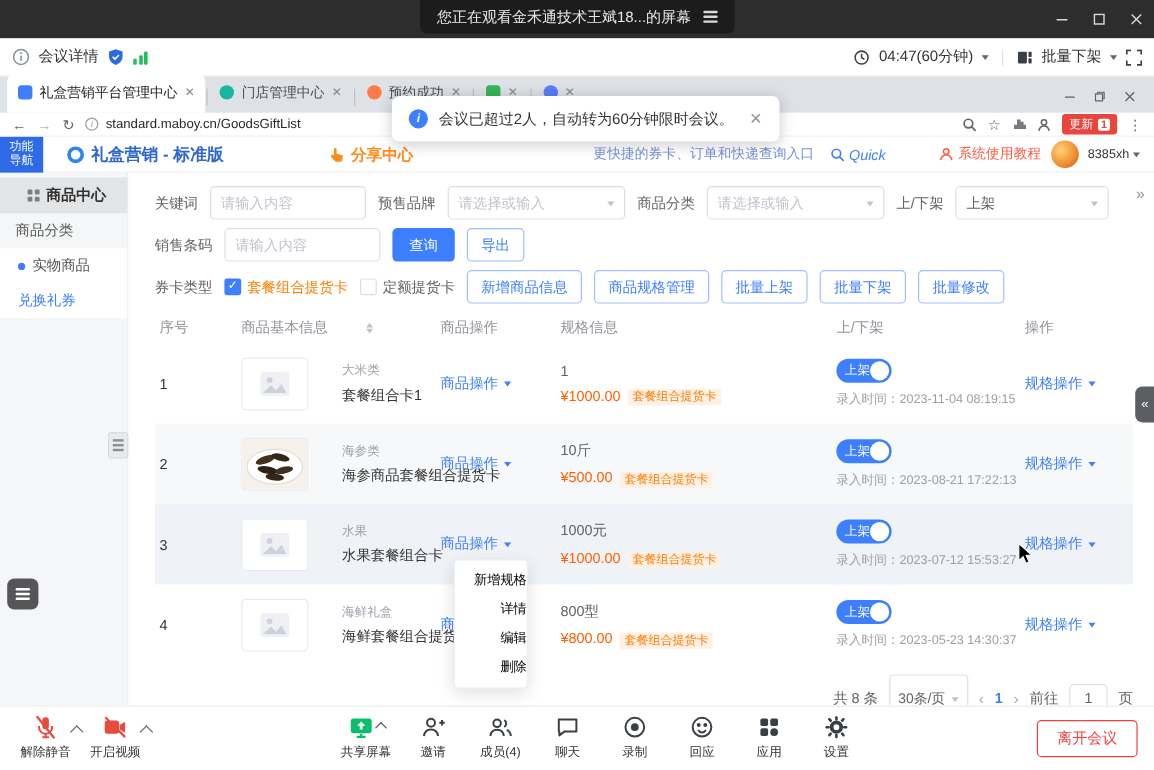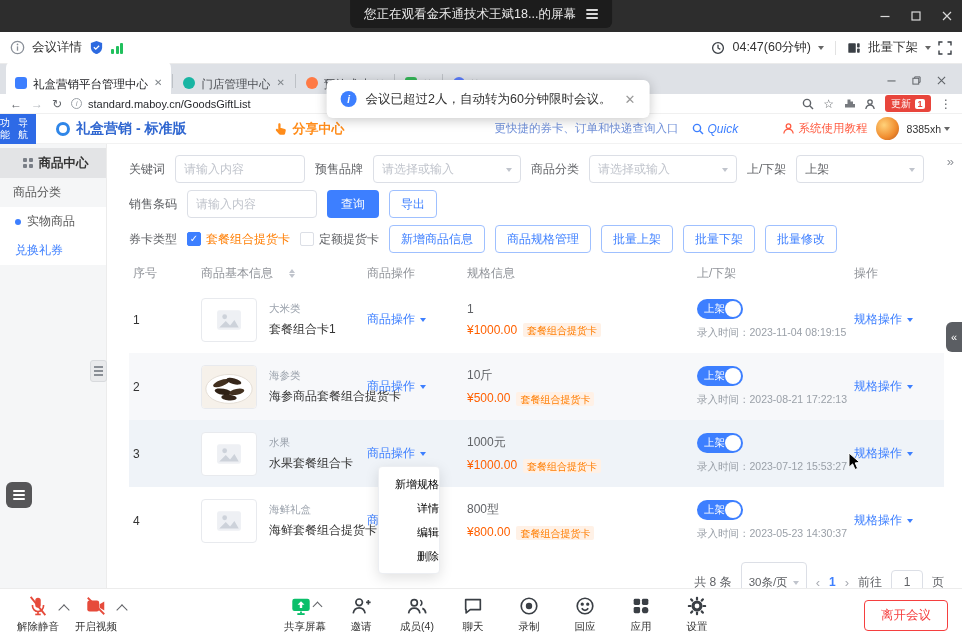--- a/index.html
+++ b/index.html
@@ -22,21 +22,21 @@
 .mb-left,.mb-right{display:flex;align-items:center;gap:7px}
 .mb-text{font-size:12.5px;color:#333;white-space:nowrap}
 .sig{display:flex;align-items:flex-end;gap:1.5px;height:12px}
 .sig i{width:3px;background:#21c05d;border-radius:1px}
 .sig i:nth-child(1){height:5px}.sig i:nth-child(2){height:8px}.sig i:nth-child(3){height:11px}
 .tri{width:0;height:0;border:3.8px solid transparent;border-top:4.6px solid #666;margin-top:4px}
 .vdiv{width:1px;height:14px;background:#e2e2e2;margin:0 4px}
 
 
 .tabstrip{position:absolute;top:64px;left:0;right:0;height:30px;background:#dee1e6;display:flex;align-items:flex-end;padding:0 6px}
-.tab{height:26px;display:flex;align-items:flex-start;gap:6px;padding:17px 9px;font-size:11.5px;color:#4a4d52}
+.tab{height:26px;display:flex;align-items:center;gap:6px;padding:17px 9px;font-size:11.5px;color:#4a4d52}
 .tab.active{background:#fff;border-radius:8px 8px 0 0;color:#202124}
 .tab .close{font-size:10px;color:#80868b}
 .tab-label{max-width:118px;overflow:hidden;white-space:nowrap;text-overflow:ellipsis}
 .fav{width:12px;height:12px;border-radius:3px;flex:0 0 auto}
 .fav-blue{background:#3d7fff}.fav-teal{background:#19b5a3;border-radius:50%}
 .fav-orange{background:#ff7a45;border-radius:50%}.fav-green{background:#35b558}.fav-indigo{background:#5b7cfa;border-radius:50%}
 .tab-sep{width:1px;height:14px;background:#bdc1c6;margin:0 1px 6px 1px}
 .strip-controls{margin-left:auto;display:flex;align-items:center;gap:16px;padding:0 10px 9px 0}
 
 
@@ -47,21 +47,21 @@
 .url-area{display:flex;align-items:center;gap:6px;flex:1}
 .site-i{width:11px;height:11px;border:1px solid #9aa0a6;border-radius:50%;display:flex;align-items:center;justify-content:center;
   font-size:8px;color:#9aa0a6;font-style:italic}
 .urltext{font-size:11px;color:#27292d}
 .bar-right{display:flex;align-items:center;gap:9px}
 .update-pill{background:#e8453c;color:#fff;font-size:10px;border-radius:3px;padding:1.5px 6px;display:flex;align-items:center;gap:4px}
 .update-count{background:#fff;color:#e8453c;border-radius:2px;font-size:9px;padding:0 2.5px;font-weight:bold}
 
 
 .appheader{position:absolute;top:114px;left:0;right:0;height:30px;background:#fff;display:flex;align-items:center;border-bottom:1px solid #f2f2f2}
-.navbox{width:36px;height:30px;background:#2e6ae6;color:#fff;font-size:10px;display:flex;flex-direction:row;align-items:center;
+.navbox{width:36px;height:30px;background:#2e6ae6;color:#fff;font-size:10px;display:flex;flex-direction:column;align-items:center;
   justify-content:center;line-height:1.15;flex:0 0 auto}
 .brand{display:flex;align-items:center;gap:6px;margin-left:20px;font-size:14px;font-weight:bold;color:#2f66d0;white-space:nowrap}
 .logo-ring{width:14px;height:14px;border:3.5px solid #2f86e8;border-radius:50%}
 .share{display:flex;align-items:center;gap:4px;margin-left:88px;color:#ff8c1a;font-weight:bold;font-size:13px;white-space:nowrap}
 .promo{margin-left:150px;color:#6f8fd8;font-size:11.5px;white-space:nowrap}
 .quick{display:flex;align-items:center;gap:3px;margin-left:14px;color:#3d7fff;font-size:12px;font-style:italic}
 .hdr-right{margin-left:auto;display:flex;align-items:center;gap:8px;padding-right:12px}
 .tutorial{display:flex;align-items:center;gap:4px;color:#ff5c42;font-size:11.5px;white-space:nowrap}
 .avatar{width:23px;height:23px;border-radius:50%;background:radial-gradient(circle at 35% 35%,#ffd27a,#f08c2e 60%,#b5541d)}
 .user{font-size:10.5px;color:#333;display:flex;align-items:center;gap:3px}
@@ -100,21 +100,21 @@
 .cb.checked{background:#3d7fff;border-color:#3d7fff;color:#fff}
 .cb-label-hot{color:#ff7d00;white-space:nowrap}
 .cb-label{color:#606266;white-space:nowrap}
 
 
 .thead{display:flex;align-items:center;height:26px;color:#909399}
 .tr{display:flex;align-items:center;height:67px}
 .tr.stripe{background:#f7f8fa}
 .tr.hover{background:#eff3f8}
 .c-no{width:72px;padding-left:4px}
-.c-info{width:166px;display:flex;align-items:center;gap:12px}
+.c-info{width:166px;display:flex;align-items:center;gap:28px}
 .c-act{width:100px}
 .c-spec{width:230px}
 .c-shelf{width:157px}
 .c-op{width:90px}
 .sort{display:inline-flex;flex-direction:column;gap:1px;margin-left:4px}
 .sort i{width:0;height:0;border:3.5px solid transparent}
 .sort i:first-child{border-bottom:4.5px solid #c0c4cc}
 .sort i:last-child{border-top:4.5px solid #c0c4cc}
 .hcell{display:flex;align-items:center}
 .thumb{width:56px;height:44px;border:1px solid #e8eaee;border-radius:4px;background:#fff;display:flex;align-items:center;

